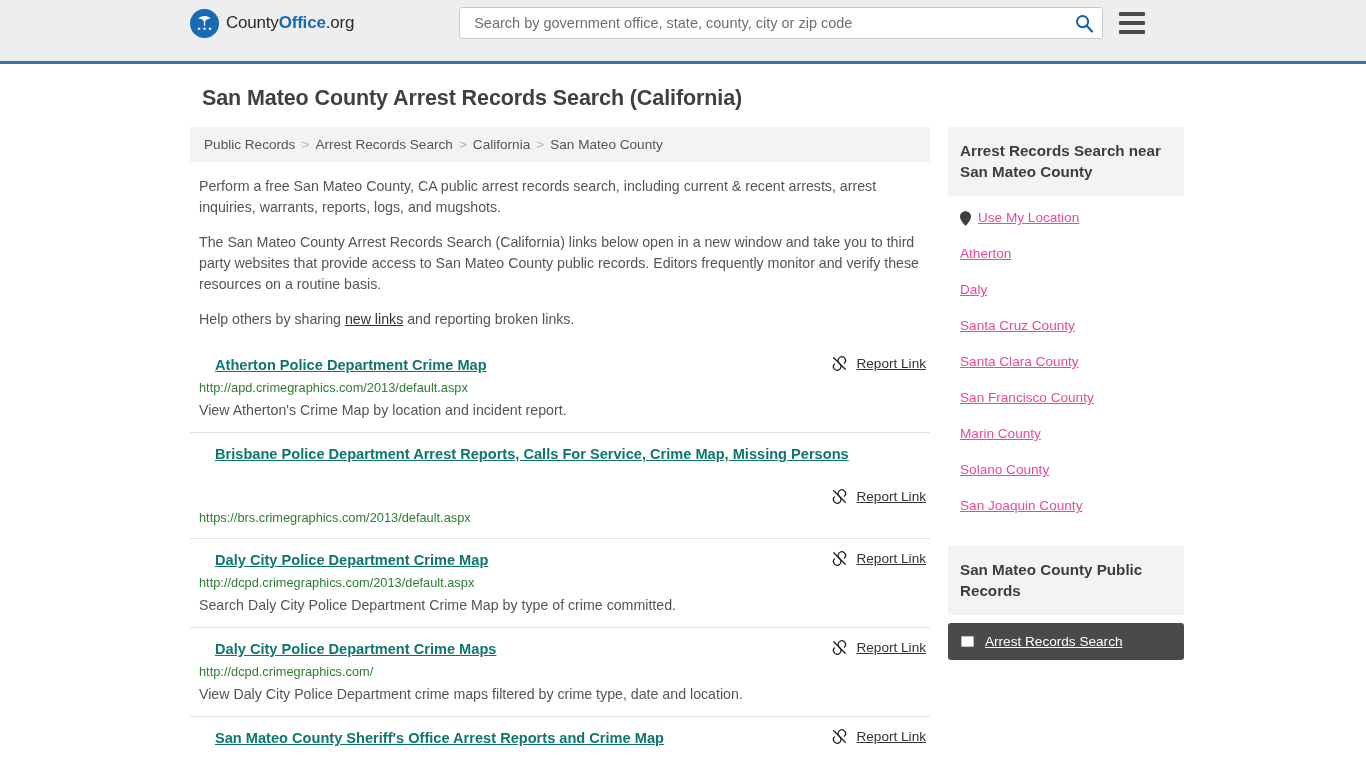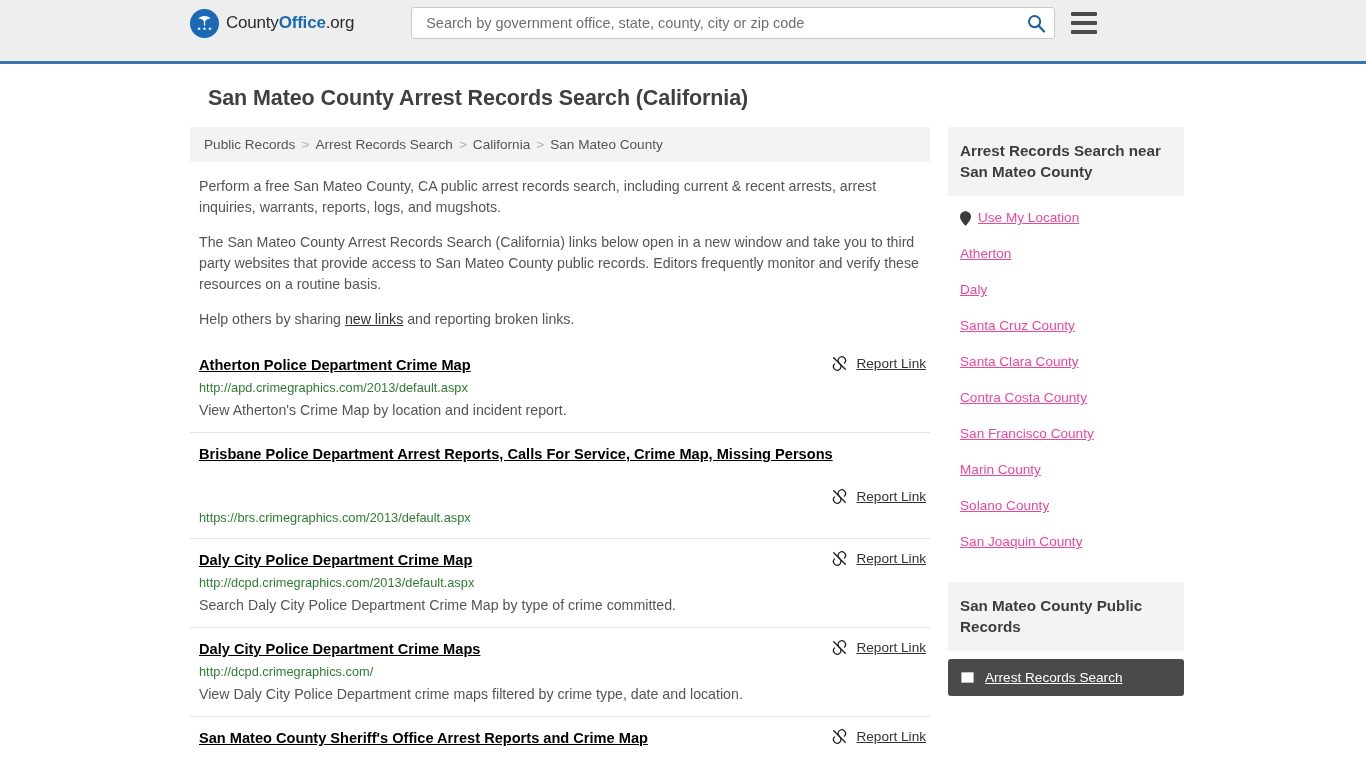--- a/index.html
+++ b/index.html
@@ -50,21 +50,21 @@
   .brand-text {
     font-size: 17px;
     letter-spacing: -0.2px;
     white-space: nowrap;
   }
   .bt-county { color: #2b2b2b; }
   .bt-office { color: #1a69b5; font-weight: bold; }
   .bt-org    { color: #2b2b2b; }
 
   .search-wrap {
-    margin-left: 57px;
+    margin-left: 105px;
     display: flex;
     align-items: center;
     gap: 16px;
   }
   .search-box {
     width: 644px;
     height: 32px;
     background: #ffffff;
     border: 1px solid #c9c9c9;
     border-radius: 3px;
@@ -96,21 +96,21 @@
   }
 
   
   .page {
     width: 1366px;
     padding: 0 180px 0 190px;
   }
   h1.page-title {
     font-size: 21.5px;
     color: #404040;
-    margin: 22px 0 16px 18px;
+    margin: 22px 0 16px 12px;
     font-weight: bold;
     letter-spacing: -0.1px;
   }
   .columns { display: flex; align-items: flex-start; gap: 18px; }
   .main-col { width: 740px; flex: 0 0 740px; }
   .side-col { width: 236px; flex: 0 0 236px; }
 
   
   .breadcrumb {
     background: #f3f3f3;
@@ -146,24 +146,25 @@
   .result-head {
     display: flex;
     align-items: flex-start;
     justify-content: space-between;
     gap: 14px;
   }
   .result-head.wrapped { flex-wrap: wrap; }
   .result-title {
     font-size: 14.6px;
     font-weight: bold;
-    color: #000000;
+    color: #0f766e;
     text-decoration: underline;
     line-height: 20px;
     cursor: pointer;
+    margin-left: 16px;
   }
   .report-link {
     display: flex;
     align-items: center;
     gap: 8px;
     flex: 0 0 auto;
     color: #333;
     font-size: 13.6px;
     cursor: pointer;
     white-space: nowrap;
@@ -381,23 +382,20 @@
           <li><a href="#">
               <span>Daly</span>
             </a></li>
           <li><a href="#">
               <span>Santa Cruz County</span>
             </a></li>
           <li><a href="#">
               <span>Santa Clara County</span>
             </a></li>
           <li><a href="#">
-              <span>Contra Costa County</span>
-            </a></li>
-          <li><a href="#">
               <span>San Francisco County</span>
             </a></li>
           <li><a href="#">
               <span>Marin County</span>
             </a></li>
           <li><a href="#">
               <span>Solano County</span>
             </a></li>
           <li><a href="#">
               <span>San Joaquin County</span>

